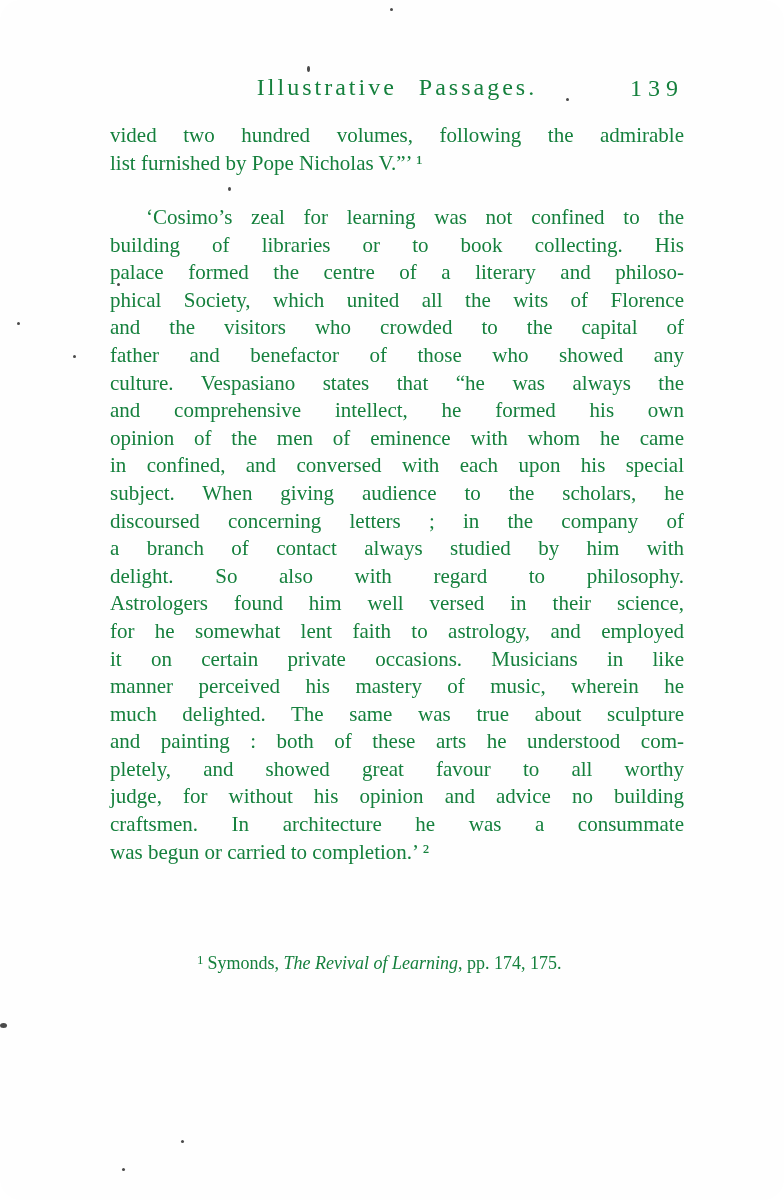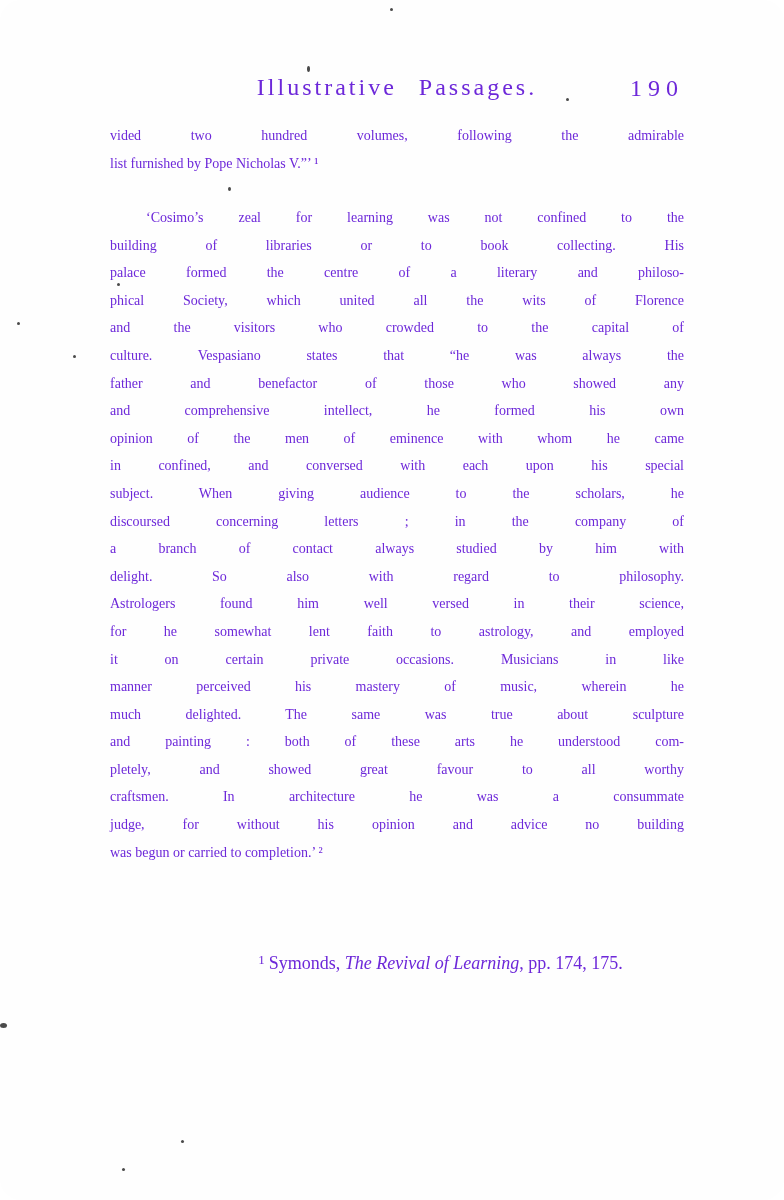--- a/index.html
+++ b/index.html
@@ -7,21 +7,21 @@
     padding: 0;
     background: #ffffff;
   }
   .page {
     position: relative;
     width: 784px;
     height: 1200px;
     background: #fefefe;
     overflow: hidden;
     font-family: "Liberation Serif", "DejaVu Serif", serif;
-    color: #6d28d9;
+    color: #15803d;
     border-radius: 21px;
   }
   
   .running-head {
     position: absolute;
     top: 74px;
     left: 110px;
     width: 574px;
     height: 30px;
   }
@@ -40,21 +40,21 @@
     right: 0;
     top: 1px;
     font-size: 24px;
     letter-spacing: 6px;
   }
   
   .textblock {
     position: absolute;
     left: 110px;
     width: 574px;
-    font-size: 14px;
+    font-size: 21px;
     line-height: 27.6px;
   }
   .para1 { top: 122px; }
   .para2 { top: 204px; }
   .bline {
     text-align: justify;
     text-align-last: justify;
     white-space: normal;
   }
   .para .bline:last-child {
@@ -69,21 +69,20 @@
     left: 110px;
     width: 574px;
     top: 948px;
     font-size: 18px;
     line-height: 23.5px;
     padding-left: 0;
   }
   .footnote {
     padding-left: 87px;
     white-space: nowrap;
-    text-align: center;
   }
   .fn-marker {
     font-size: 13px;
     vertical-align: 5px;
     margin-right: 4px;
   }
   .fn-italic { font-style: italic; }
   
   .speck {
     position: absolute;
@@ -92,52 +91,52 @@
     opacity: 0.85;
   }
 </style>
 </head>
 <body>
 
 <div class="page">
 
   <div class="running-head">
     <div class="head-title">Illustrative Passages.</div>
-    <div class="head-pageno">190</div>
+    <div class="head-pageno">139</div>
   </div>
 
   <div class="textblock para para1">
       <div class="bline">vided two hundred volumes, following the admirable</div>
       <div class="bline">list furnished by Pope Nicholas V.”’ ¹</div>
     </div>
 
   <div class="textblock para para2">
       <div class="bline">‘Cosimo’s zeal for learning was not confined to the</div>
       <div class="bline">building of libraries or to book collecting. His</div>
       <div class="bline">palace formed the centre of a literary and philoso-</div>
       <div class="bline">phical Society, which united all the wits of Florence</div>
       <div class="bline">and the visitors who crowded to the capital of</div>
+      <div class="bline">father and benefactor of those who showed any</div>
       <div class="bline">culture. Vespasiano states that “he was always the</div>
-      <div class="bline">father and benefactor of those who showed any</div>
       <div class="bline">and comprehensive intellect, he formed his own</div>
       <div class="bline">opinion of the men of eminence with whom he came</div>
       <div class="bline">in confined, and conversed with each upon his special</div>
       <div class="bline">subject. When giving audience to the scholars, he</div>
       <div class="bline">discoursed concerning letters ; in the company of</div>
       <div class="bline">a branch of contact always studied by him with</div>
       <div class="bline">delight. So also with regard to philosophy.</div>
       <div class="bline">Astrologers found him well versed in their science,</div>
       <div class="bline">for he somewhat lent faith to astrology, and employed</div>
       <div class="bline">it on certain private occasions. Musicians in like</div>
       <div class="bline">manner perceived his mastery of music, wherein he</div>
       <div class="bline">much delighted. The same was true about sculpture</div>
       <div class="bline">and painting : both of these arts he understood com-</div>
       <div class="bline">pletely, and showed great favour to all worthy</div>
+      <div class="bline">judge, for without his opinion and advice no building</div>
       <div class="bline">craftsmen. In architecture he was a consummate</div>
-      <div class="bline">judge, for without his opinion and advice no building</div>
       <div class="bline">was begun or carried to completion.’ ²</div>
     </div>
 
   <div class="footnotes">
     <div class="footnote">
       <span class="fn-marker">1</span><span>Symonds, </span><span class="fn-italic">The Revival of Learning</span><span>, pp. 174, 175.</span>
     </div>
   </div>
 
   <div id="specks">

